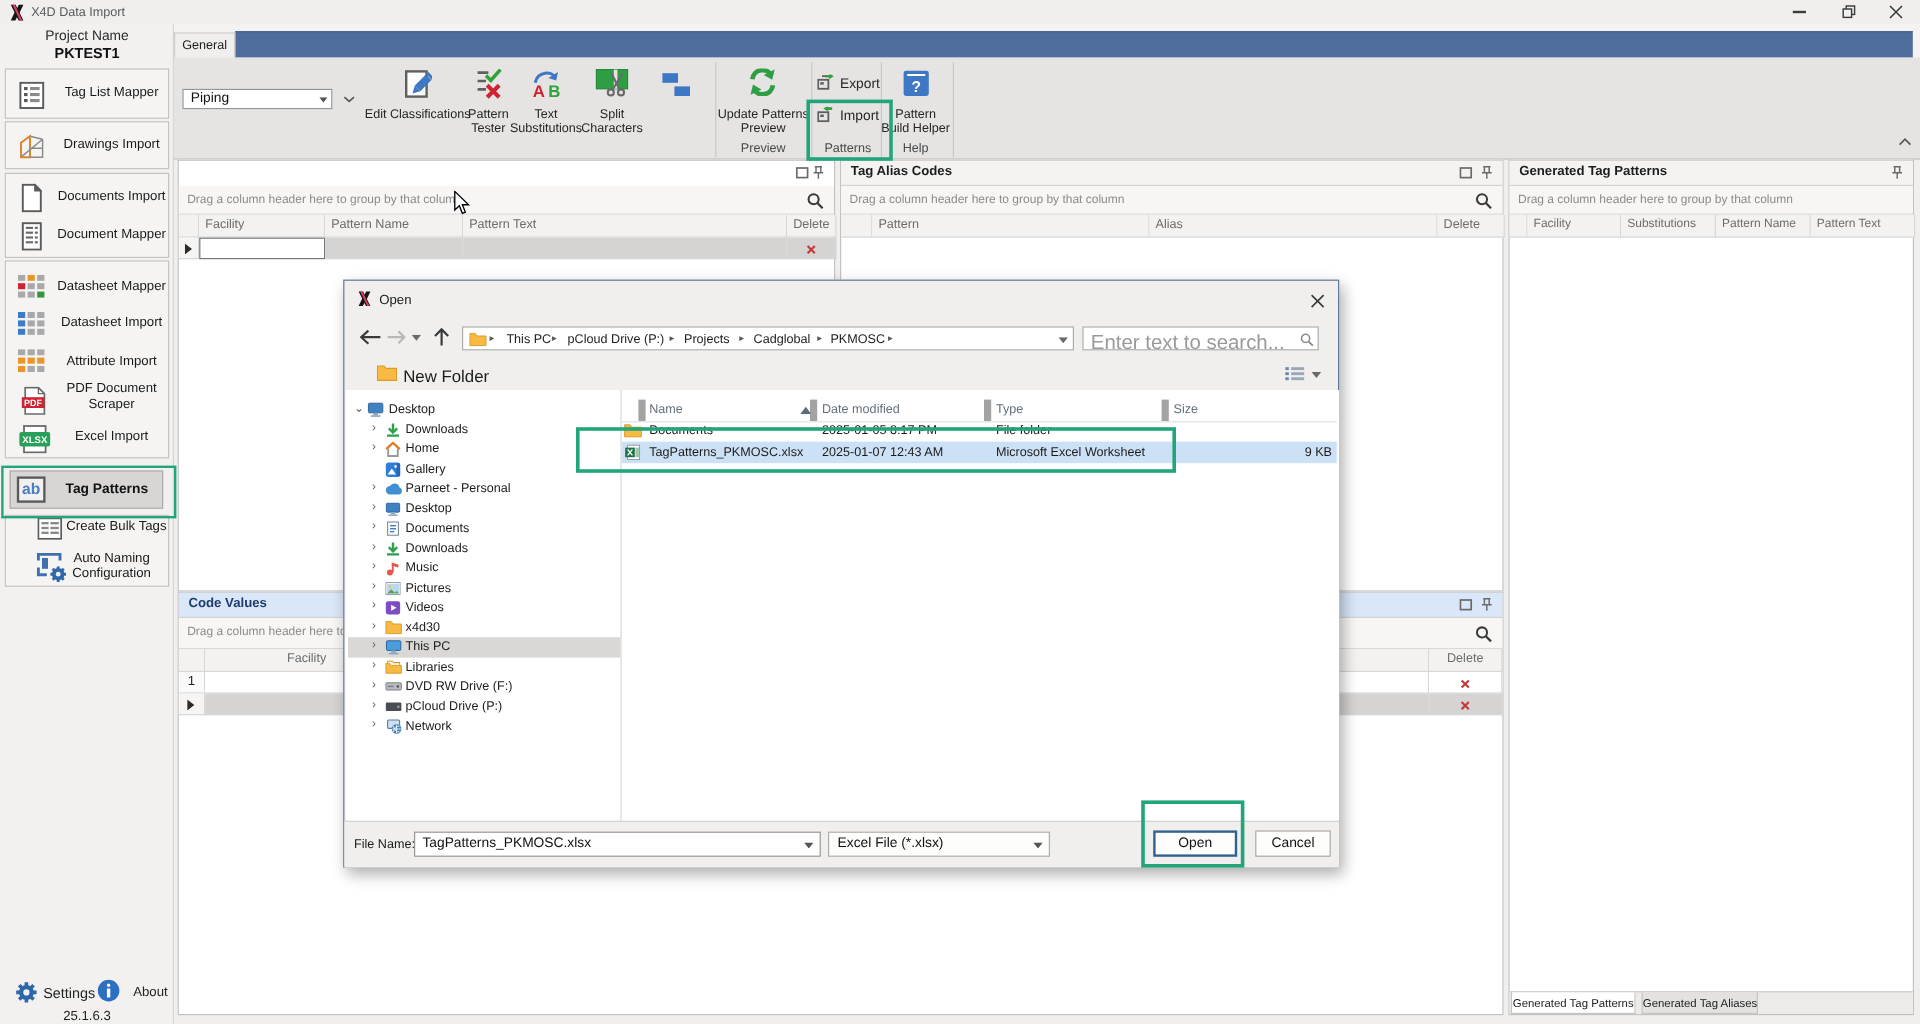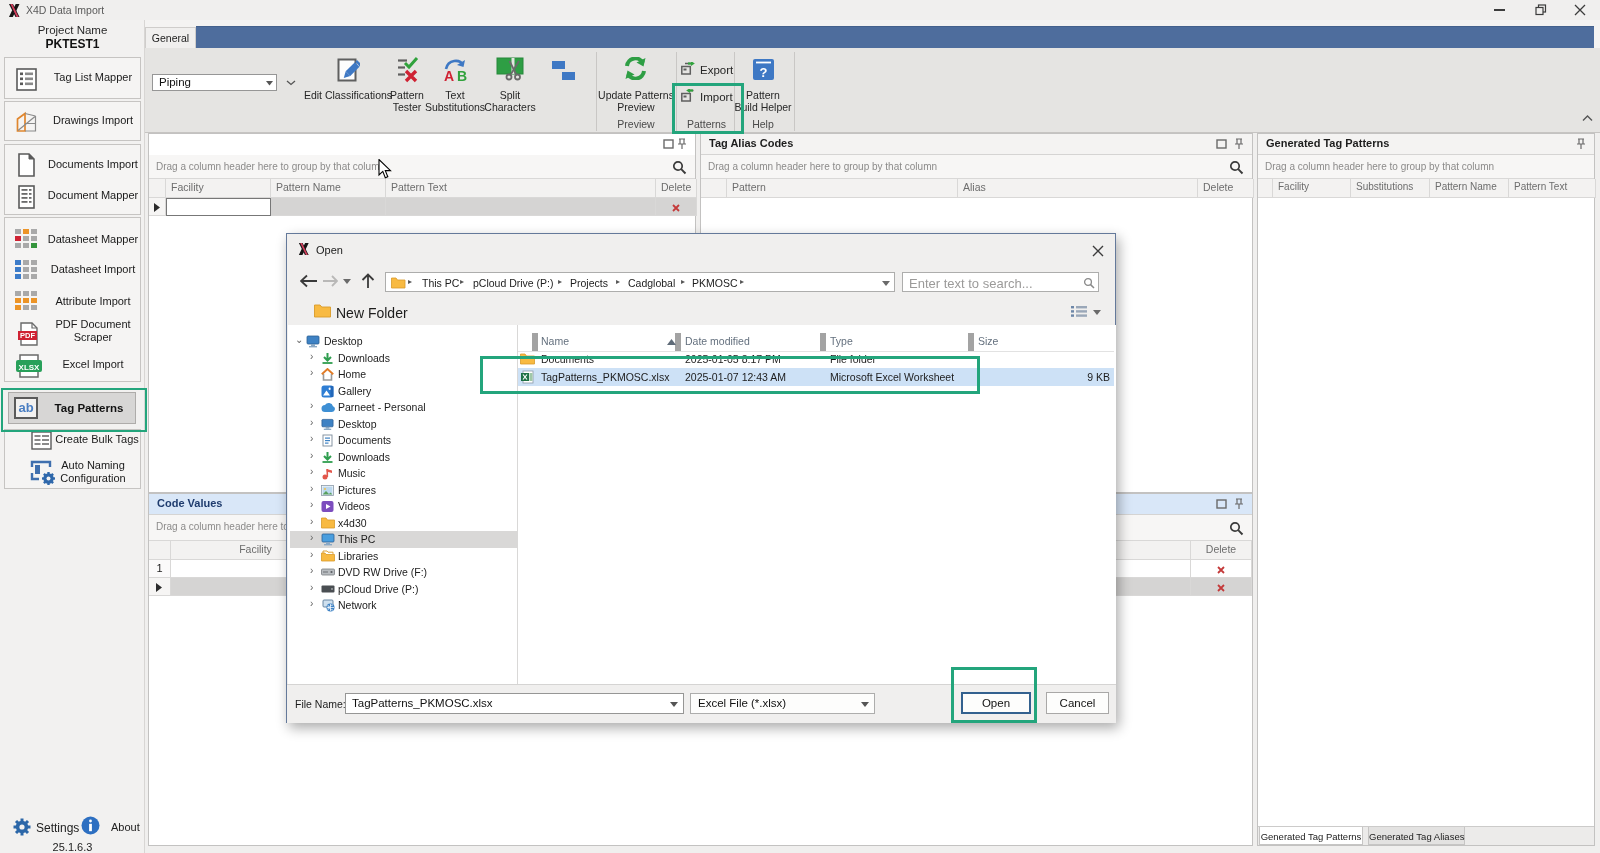--- a/index.html
+++ b/index.html
@@ -447,21 +447,21 @@
         <span class="csep" style="left:230px;">▸</span>
     <span class="crumb" style="left:242px;">Cadglobal</span>
         <span class="csep" style="left:295px;">▸</span>
     <span class="crumb" style="left:306px;">PKMOSC</span>
         <span class="csep" style="left:354px;">▸</span>
     <svg class="abs" style="left:496px;top:8px;" width="8" height="5" viewBox="0 0 8 5">
           <path d="M0,0 L8,0 L4,5 Z" fill="#6a6a6a"></path>
         </svg>
   </div>
   <div class="abs" style="left:615px;top:38px;width:197px;height:20px;background:#fff;border:1px solid #adadac;">
-    <div class="abs" style="left:6px;top:3px;font-size:13px;color:#9b9a99;">Enter text to search...</div>
+    <div class="abs" style="left:6px;top:3px;font-size:17px;color:#9b9a99;">Enter text to search...</div>
     <svg class="abs" style="left:180px;top:4px;" width="12" height="12" viewBox="0 0 12 12">
           <circle cx="5" cy="5" r="3.4" fill="none" stroke="#8a8a8a" stroke-width="1.3"></circle>
           <path d="M7.6,7.6 L11,11" stroke="#8a8a8a" stroke-width="1.5"></path>
         </svg>
   </div>
 
   <svg class="abs" style="left:27px;top:70px;" width="17" height="14" viewBox="0 0 17 14">
         <path d="M0.5,1 L6,1 L7.8,3 L16.5,3 L16.5,13 L0.5,13 Z" fill="#f8ba42" stroke="#d99b28" stroke-width="0.9"></path>
       </svg>
   <div class="abs" style="left:49px;top:71px;font-size:14px;color:#1c1c1c;">New Folder</div>

